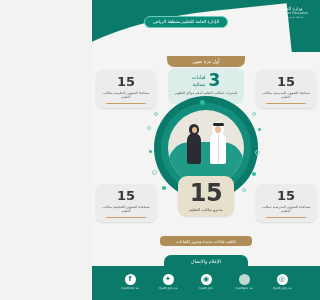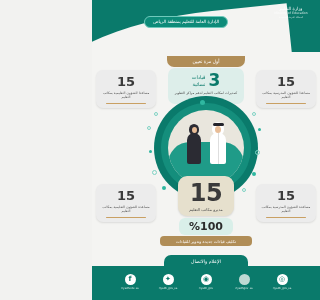--- a/index.html
+++ b/index.html
@@ -260,23 +260,20 @@
   <div class="bubble b-ring" style="width:4px;height:4px;top:126px;left:55px;"></div>
   <div class="bubble b-fill" style="width:3px;height:3px;top:150px;left:57px;"></div>
   <div class="bubble b-ring" style="width:5px;height:5px;top:170px;left:60px;"></div>
   <div class="bubble b-fill" style="width:4px;height:4px;top:186px;left:70px;"></div>
   <div class="bubble b-ring" style="width:4px;height:4px;top:112px;left:160px;"></div>
   <div class="bubble b-fill" style="width:3px;height:3px;top:128px;left:166px;"></div>
   <div class="bubble b-ring" style="width:5px;height:5px;top:150px;left:163px;"></div>
   <div class="bubble b-fill" style="width:4px;height:4px;top:172px;left:160px;"></div>
   <div class="bubble b-ring" style="width:4px;height:4px;top:188px;left:150px;"></div>
 
-  <div class="pct-box">
-    <div class="v">%100</div>
-  </div>
   <div class="gold-cap">تكليف قيادات جديدة وتدوير للقيادات</div>
 
   <div class="footer">
     <div class="footer-tab">الإعلام والاتصال</div>
     <div class="socials">
       <div class="soc">
         <div class="ic">f</div>
         <div class="h">riyadhedu_sa</div>
       </div>
       <div class="soc">

